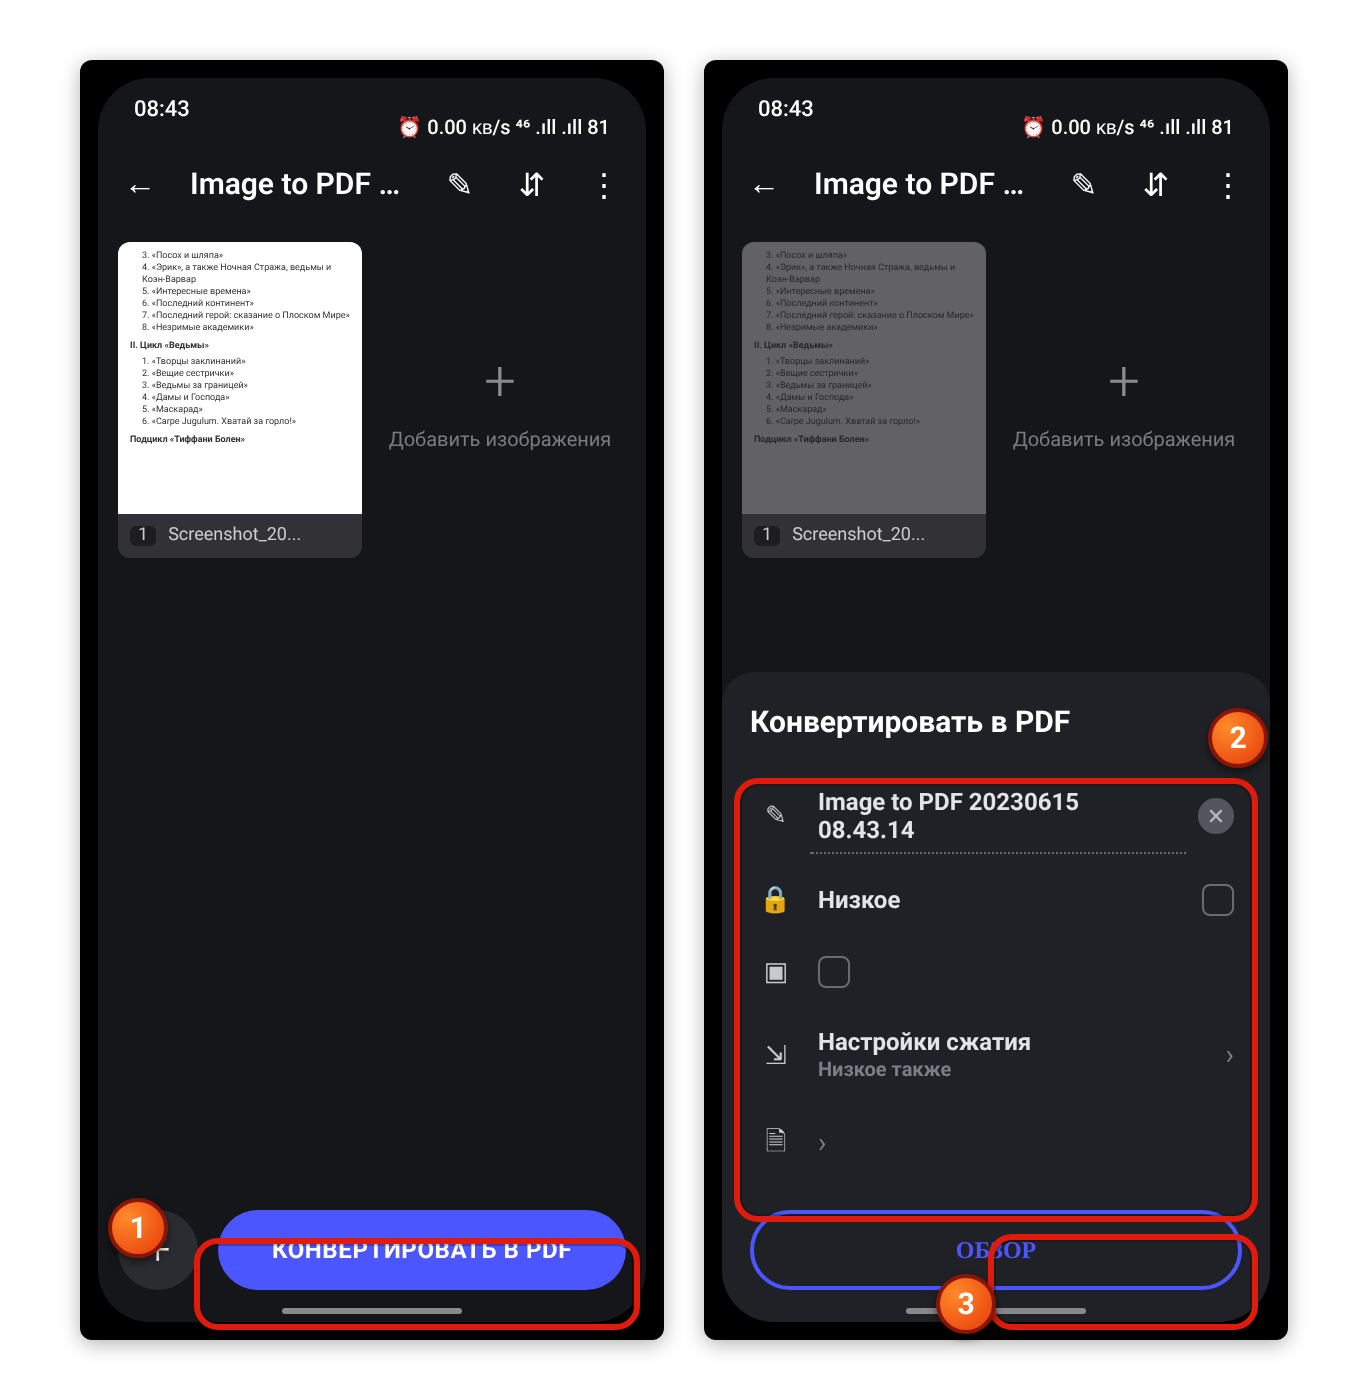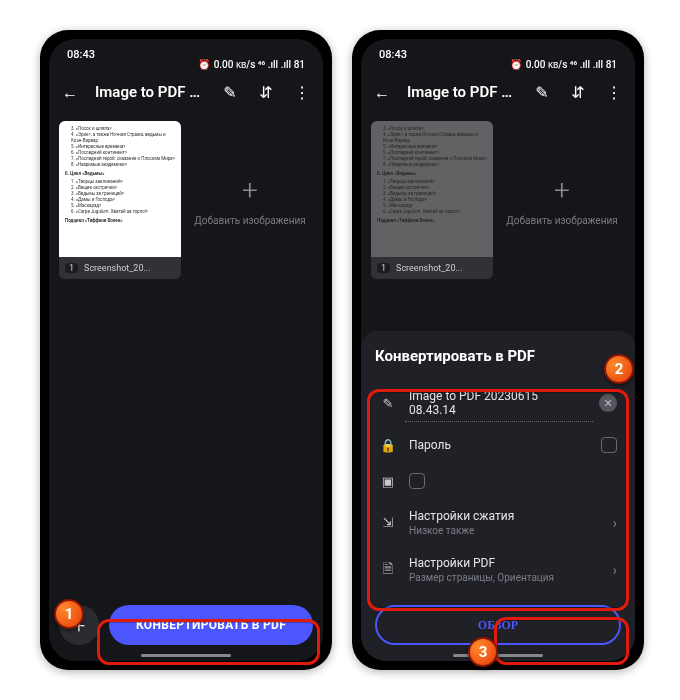--- a/index.html
+++ b/index.html
@@ -9,21 +9,21 @@
     width: 680px;
     height: 700px;
     position: relative;
     overflow: hidden;
   }
   .phone {
     position: absolute;
     width: 292px;
     height: 640px;
     background: #000;
-    border-radius: 28px;
+    border-radius: 6px;
     padding: 9px;
     box-shadow: 0 2px 10px rgba(0,0,0,.3);
   }
   .phone.left { left: 40px; top: 30px; }
   .phone.right { left: 352px; top: 30px; }
   .screen {
     width: 100%;
     height: 100%;
     background: #15161a;
     border-radius: 26px;
@@ -183,21 +183,21 @@
   .row {
     display: flex;
     align-items: center;
     gap: 12px;
     padding: 10px 4px;
     font-size: 12px;
     color: #e4e4e8;
     cursor: pointer;
   }
   .row .ricon { width: 18px; text-align: center; color: #c8c8ce; font-size: 13px; }
-  .row .rlabel { flex: 1; }
+  .row .rlabel { flex: 1; font-weight: bold; }
   .row .sub { display: block; color: #7c7d85; font-size: 10px; margin-top: 2px; }
   .row .rend { color: #7c7d85; font-size: 14px; }
   .chk {
     width: 16px; height: 16px;
     border: 1.5px solid #6a6b72;
     border-radius: 4px;
   }
   .filename-row { position: relative; }
   .filename-row .underline {
     position: absolute;
@@ -348,44 +348,40 @@
 
       <div class="row filename-row">
         <span class="ricon">✎</span>
         <span class="rlabel">Image to PDF 20230615 08.43.14</span>
         <span class="clear-btn">✕</span>
         <div class="underline"></div>
       </div>
 
       <div class="row">
         <span class="ricon">🔒</span>
-        <span class="rlabel">Пароль</span>
+        <span class="rlabel">Низкое</span>
         <span class="chk"></span>
       </div>
 
       <div class="row">
         <span class="ricon">▣</span>
         <span class="chk"></span>
       </div>
 
       <div class="row">
         <span class="ricon">⇲</span>
         <span class="rlabel">
           <span>Настройки сжатия</span>
           <span class="sub">Низкое также</span>
         </span>
         <span class="rend">›</span>
       </div>
 
       <div class="row">
         <span class="ricon">🗎</span>
-        <span class="rlabel">
-          <span>Настройки PDF</span>
-          <span class="sub">Размер страницы, Ориентация</span>
-        </span>
         <span class="rend">›</span>
       </div>
 
       <div class="bottom-row" style="left:14px;right:14px;font-family:Liberation Serif, serif;">
         <div class="btn-outline">ОБЗОР</div>
       </div>
     </div>
     <div class="home-indicator"></div>
   </div>
 </div>

